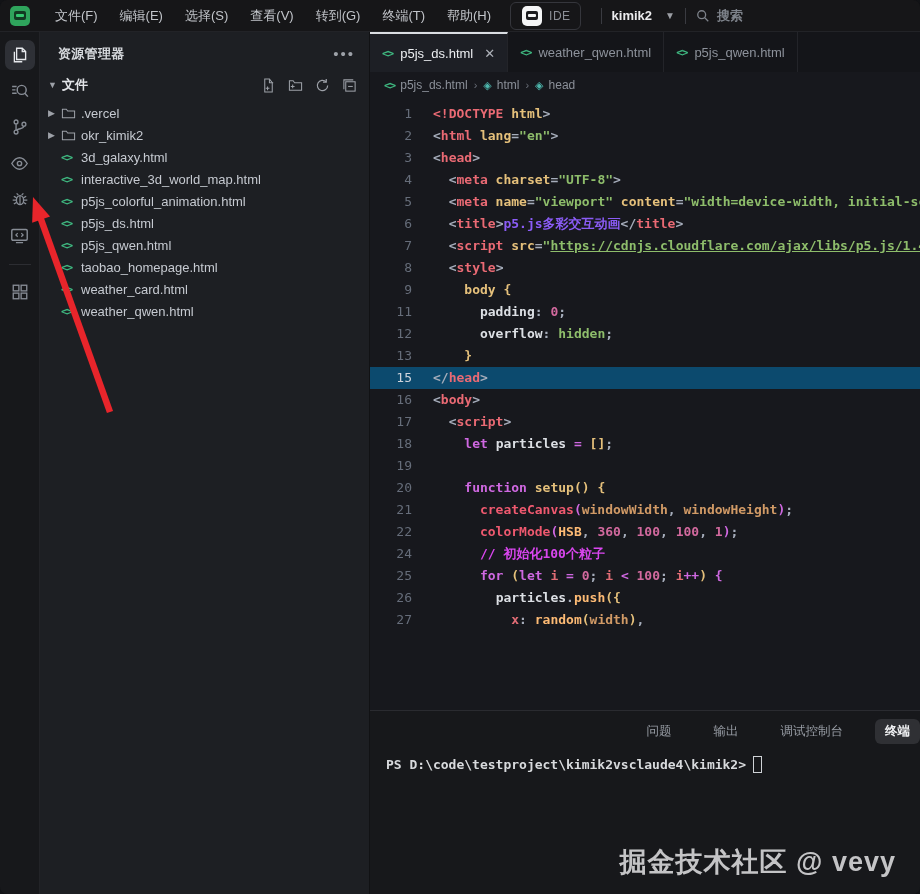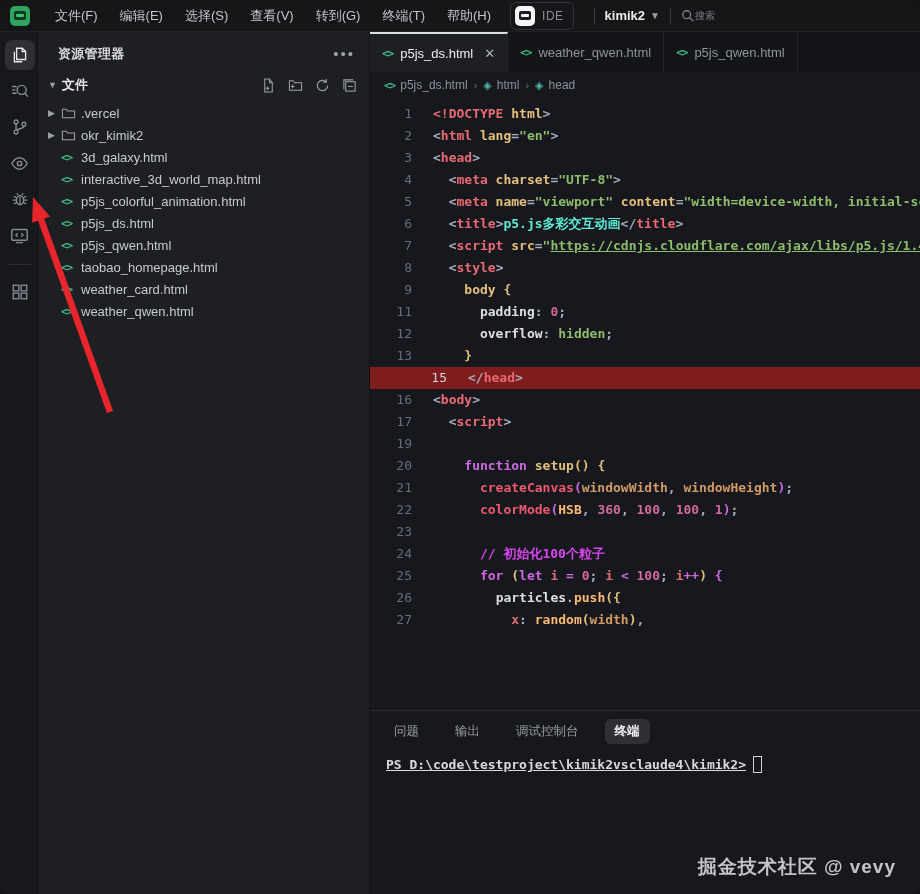--- a/index.html
+++ b/index.html
@@ -6,29 +6,29 @@
   html,body { width:920px; height:894px; overflow:hidden; background:#121316;
     font-family:"Liberation Sans", sans-serif; -webkit-font-smoothing:antialiased; }
   .app { position:relative; width:920px; height:894px; background:#121316; color:#c9ccd1; overflow:hidden;border-radius:7px; }
 
   
   .titlebar { height:32px; display:flex; align-items:center; background:#161618; border-bottom:1px solid #222327; padding-left:10px; }
   .app-logo { width:20px; height:20px; border-radius:5px; background:#2fa45c; display:flex; align-items:center; justify-content:center; margin-right:14px; flex:0 0 auto; }
   .app-logo .scr { width:12px; height:9px; border-radius:2px; background:#123a22; position:relative; }
   .app-logo .scr::after { content:""; position:absolute; left:2px; top:3px; width:8px; height:3px; border-radius:1px; background:#35c86f; }
   .menu-item { font-size:13px; color:#c2c5ca; padding:0 11px; height:32px; display:flex; align-items:center; cursor:default; }
-  .ide-badge { display:flex; align-items:center; gap:7px; border:1px solid #35363c; border-radius:6px; padding:3px 9px 3px 4px; margin:0 10px 0 8px; }
+  .ide-badge { display:flex; align-items:center; gap:7px; border:1px solid #35363c; border-radius:6px; padding:3px 9px 3px 11px; margin:0 10px 0 8px; }
   .ide-badge .white-ico { width:20px; height:20px; background:#f4f5f6; border-radius:5px; display:flex; align-items:center; justify-content:center; }
   .ide-badge .white-ico .scr2 { width:12px; height:9px; border-radius:2px; background:#1b1c1f; position:relative; }
   .ide-badge .white-ico .scr2::after { content:""; position:absolute; left:2px; top:3px; width:8px; height:3px; border-radius:1px; background:#f4f5f6; }
   .ide-badge .ide-txt { font-size:12px; color:#8b8f96; letter-spacing:.5px; }
   .tb-divider { width:1px; height:16px; background:#3a3b41; margin:0 10px; }
-  .project-name { font-size:13px; font-weight:bold; color:#ececee; display:flex; align-items:center; gap:5px; }
+  .project-name { font-size:13px; font-weight:bold; color:#ececee; display:flex; align-items:center; gap:13px; }
   .chev { font-size:10px; color:#9b9ea4; }
-  .tb-search { display:flex; align-items:center; font-size:10px; color:#7e838b; }
+  .tb-search { display:flex; align-items:center; gap:7px; font-size:13px; color:#7e838b;font-weight:bold; }
 
   
   .main-row { display:flex; height:862px; }
 
   
   .activitybar { width:40px; background:#17181b; border-right:1px solid #222327; display:flex; flex-direction:column; align-items:center; padding-top:8px; flex:0 0 auto; }
   .ab-item { width:30px; height:30px; border-radius:7px; display:flex; align-items:center; justify-content:center; margin-bottom:6px; color:#878c95; cursor:pointer; }
   .ab-item.active { background:#2e3036; color:#e6e8ec; }
   .ab-item svg { display:block; }
   .ab-sep { width:22px; height:1px; background:#2c2d32; margin:8px 0 12px; }
@@ -58,38 +58,38 @@
   .tab .close-x { font-size:13px; color:#aeb2b9; margin-left:4px; }
   .breadcrumb { height:26px; display:flex; align-items:center; gap:6px; padding-left:14px; font-size:12px; color:#8b9099; background:#17181d; flex:0 0 auto; }
   .bc-sep { color:#6b707a; font-size:11px; }
   .bc-item { display:flex; align-items:center; gap:5px; cursor:pointer; }
   .bc-sym { color:#4db6ac; font-size:11px; }
 
   
   .code-area { flex:1; overflow:hidden; padding-top:5px; position:relative;
     font-family:"DejaVu Sans Mono", monospace; font-size:13px; font-weight:bold; line-height:22px; }
   .code-line { display:flex; height:22px; white-space:pre; }
-  .code-line.hl { background:#7f1d1d;padding-left:35px; }
+  .code-line.hl { background:#0c4a6e; }
   .ln { width:42px; text-align:right; color:#666d7a; flex:0 0 auto; font-weight:normal; }
   .code-line.hl .ln { color:#cfd4dc; }
   .lc { padding-left:21px; flex:1; min-width:0; overflow:hidden; }
-  .tk-txt { color:#5eead4; } .tk-pn { color:#a6adbb; } .tk-tag { color:#ea6a74; }
+  .tk-txt { color:#8b5cf6; } .tk-pn { color:#a6adbb; } .tk-tag { color:#ea6a74; }
   .tk-yel { color:#e5c07b; } .tk-org { color:#d19a66; } .tk-str { color:#8ebd6b; }
   .tk-strU { color:#8ebd6b; text-decoration:underline; } .tk-kw { color:#cf68e1; }
   .tk-fn { color:#ef596f; } .tk-blue { color:#fdba74;text-align:center; } .tk-num { color:#d2699e; }
   .tk-var { color:#e06c75; } .tk-lite { color:#dcdfe4; } .tk-cmt { color:#d946ef; }
 
   
   .panel { height:184px; border-top:1px solid #2a2b30; background:#17181b; position:relative; flex:0 0 auto; }
-  .panel-tabs { display:flex; align-items:center; gap:16px; padding:8px 0 4px 14px; }
+  .panel-tabs { display:flex; align-items:center; gap:22px; padding:8px 0 4px 14px;justify-content:flex-end; }
   .ptab { font-size:12.5px; color:#989da5; padding:4px 10px; border-radius:6px; cursor:pointer; }
   .ptab.active { background:#2f3034; color:#f0f1f3; font-weight:bold; }
-  .term-line { font-family:"DejaVu Sans Mono", monospace; font-size:13px; font-weight:bold; color:#d8dadd; padding:8px 0 0 16px; display:flex; align-items:center;text-decoration:underline; }
+  .term-line { font-family:"DejaVu Sans Mono", monospace; font-size:13px; font-weight:bold; color:#d8dadd; padding:8px 0 0 16px; display:flex; align-items:center; }
   .term-cursor { display:inline-block; width:9px; height:17px; border:1.5px solid #cfd2d6; margin-left:7px; }
-  .watermark { position:absolute; right:24px; bottom:14px; font-size:19px; font-weight:bold; color:#c4c4c6; letter-spacing:1px; }
+  .watermark { position:absolute; right:24px; bottom:14px; font-size:27px; font-weight:bold; color:#c4c4c6; letter-spacing:1px; }
 
   
   .arrow-overlay { position:absolute; inset:0; width:920px; height:894px; pointer-events:none; z-index:50; }
 </style>
 </head>
 <body>
 
 <div class="app">
 
   <div class="titlebar">
@@ -331,25 +331,25 @@
           <div class="code-line"><span class="ln">6</span><span class="lc"><span class="tk-txt">  </span><span class="tk-pn">&lt;</span><span class="tk-tag">title</span><span class="tk-pn">&gt;</span><span class="tk-txt">p5.js多彩交互动画</span><span class="tk-pn">&lt;/</span><span class="tk-tag">title</span><span class="tk-pn">&gt;</span></span></div>
           <div class="code-line"><span class="ln">7</span><span class="lc"><span class="tk-txt">  </span><span class="tk-pn">&lt;</span><span class="tk-tag">script</span><span class="tk-yel"> src</span><span class="tk-pn">=</span><span class="tk-str">"</span><span class="tk-strU">https://cdnjs.cloudflare.com/ajax/libs/p5.js/1.4.0/p5.min.js</span></span></div>
           <div class="code-line"><span class="ln">8</span><span class="lc"><span class="tk-txt">  </span><span class="tk-pn">&lt;</span><span class="tk-tag">style</span><span class="tk-pn">&gt;</span></span></div>
           <div class="code-line"><span class="ln">9</span><span class="lc"><span class="tk-txt">    </span><span class="tk-yel">body</span><span class="tk-yel"> {</span></span></div>
           <div class="code-line"><span class="ln">11</span><span class="lc"><span class="tk-txt">      </span><span class="tk-lite">padding</span><span class="tk-pn">:</span><span class="tk-txt"> </span><span class="tk-num">0</span><span class="tk-pn">;</span></span></div>
           <div class="code-line"><span class="ln">12</span><span class="lc"><span class="tk-txt">      </span><span class="tk-lite">overflow</span><span class="tk-pn">:</span><span class="tk-txt"> </span><span class="tk-str">hidden</span><span class="tk-pn">;</span></span></div>
           <div class="code-line"><span class="ln">13</span><span class="lc"><span class="tk-txt">    </span><span class="tk-yel">}</span></span></div>
           <div class="code-line hl"><span class="ln">15</span><span class="lc"><span class="tk-pn">&lt;/</span><span class="tk-tag">head</span><span class="tk-pn">&gt;</span></span></div>
           <div class="code-line"><span class="ln">16</span><span class="lc"><span class="tk-pn">&lt;</span><span class="tk-tag">body</span><span class="tk-pn">&gt;</span></span></div>
           <div class="code-line"><span class="ln">17</span><span class="lc"><span class="tk-txt">  </span><span class="tk-pn">&lt;</span><span class="tk-tag">script</span><span class="tk-pn">&gt;</span></span></div>
+          <div class="code-line"><span class="ln">18</span><span class="lc"><span class="tk-txt">    </span><span class="tk-kw">let</span><span class="tk-txt"> </span><span class="tk-lite">particles</span><span class="tk-txt"> </span><span class="tk-kw">=</span><span class="tk-txt"> </span><span class="tk-yel">[]</span><span class="tk-pn">;</span></span></div>
           <div class="code-line"><span class="ln">19</span><span class="lc"></span></div>
           <div class="code-line"><span class="ln">20</span><span class="lc"><span class="tk-txt">    </span><span class="tk-kw">function</span><span class="tk-txt"> </span><span class="tk-yel">setup</span><span class="tk-yel">()</span><span class="tk-yel"> {</span></span></div>
           <div class="code-line"><span class="ln">21</span><span class="lc"><span class="tk-txt">      </span><span class="tk-fn">createCanvas</span><span class="tk-kw">(</span><span class="tk-org">windowWidth</span><span class="tk-pn">,</span><span class="tk-txt"> </span><span class="tk-org">windowHeight</span><span class="tk-kw">)</span><span class="tk-pn">;</span></span></div>
           <div class="code-line"><span class="ln">22</span><span class="lc"><span class="tk-txt">      </span><span class="tk-fn">colorMode</span><span class="tk-kw">(</span><span class="tk-blue">HSB</span><span class="tk-pn">,</span><span class="tk-txt"> </span><span class="tk-num">360</span><span class="tk-pn">,</span><span class="tk-txt"> </span><span class="tk-num">100</span><span class="tk-pn">,</span><span class="tk-txt"> </span><span class="tk-num">100</span><span class="tk-pn">,</span><span class="tk-txt"> </span><span class="tk-num">1</span><span class="tk-kw">)</span><span class="tk-pn">;</span></span></div>
-          <div class="code-line"><span class="ln">23</span><span class="lc"></span></div>
           <div class="code-line"><span class="ln">24</span><span class="lc"><span class="tk-txt">      </span><span class="tk-cmt">// 初始化100个粒子</span></span></div>
           <div class="code-line"><span class="ln">25</span><span class="lc"><span class="tk-txt">      </span><span class="tk-kw">for</span><span class="tk-txt"> </span><span class="tk-yel">(</span><span class="tk-kw">let</span><span class="tk-txt"> </span><span class="tk-var">i</span><span class="tk-txt"> </span><span class="tk-kw">=</span><span class="tk-txt"> </span><span class="tk-num">0</span><span class="tk-pn">; </span><span class="tk-var">i</span><span class="tk-txt"> </span><span class="tk-kw">&lt;</span><span class="tk-txt"> </span><span class="tk-num">100</span><span class="tk-pn">; </span><span class="tk-var">i</span><span class="tk-kw">++</span><span class="tk-yel">)</span><span class="tk-kw"> {</span></span></div>
           <div class="code-line"><span class="ln">26</span><span class="lc"><span class="tk-txt">        </span><span class="tk-lite">particles</span><span class="tk-pn">.</span><span class="tk-blue">push</span><span class="tk-yel">({</span></span></div>
           <div class="code-line"><span class="ln">27</span><span class="lc"><span class="tk-txt">          </span><span class="tk-var">x</span><span class="tk-pn">:</span><span class="tk-txt"> </span><span class="tk-blue">random</span><span class="tk-yel">(</span><span class="tk-org">width</span><span class="tk-yel">)</span><span class="tk-pn">,</span></span></div>
         </div>
 
       <div class="panel">
         <div class="panel-tabs" id="panel-tabs">
             <span class="ptab" style="display: inline-block;">问题</span>
             <span class="ptab" style="display: inline-block;">输出</span>

